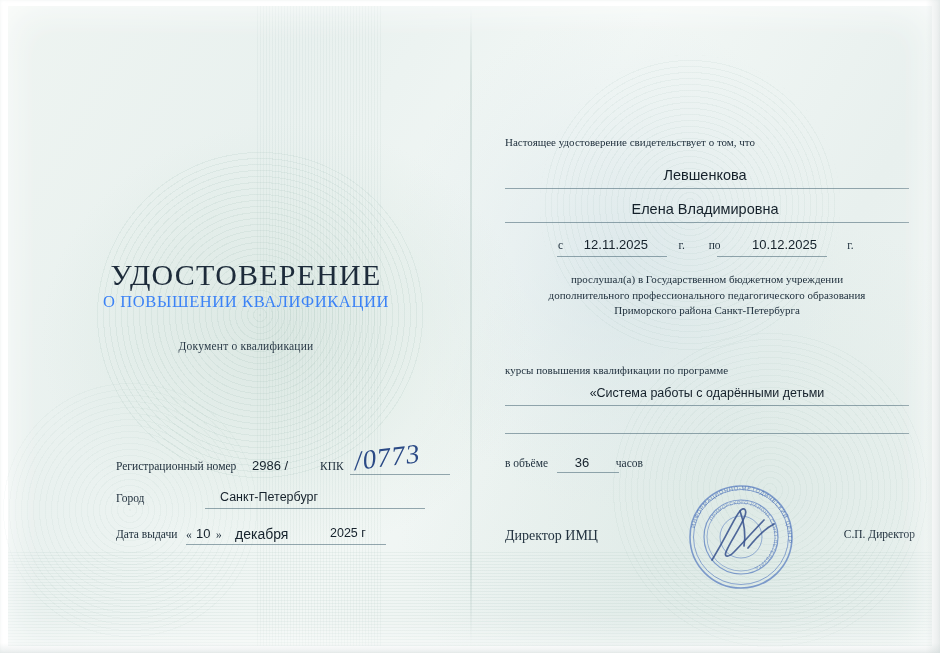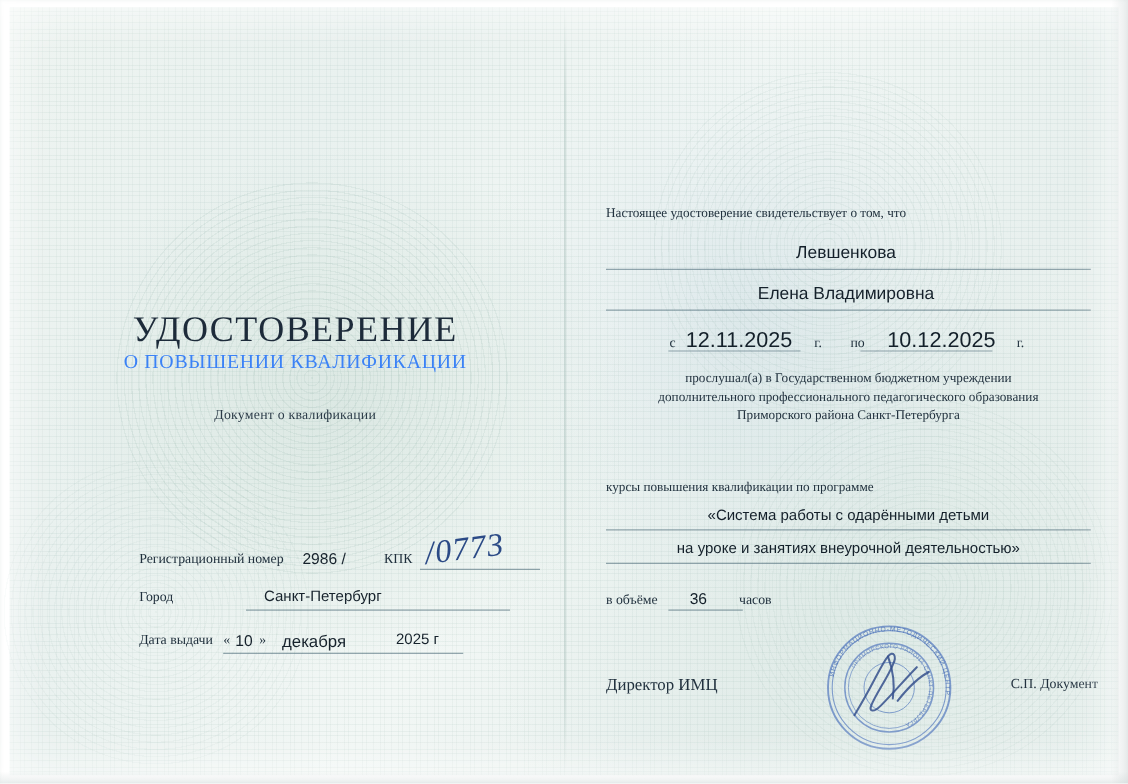--- a/index.html
+++ b/index.html
@@ -137,21 +137,20 @@
     letter-spacing: 1px;
   }
 
   
   .right-pane {
     position: absolute;
     left: 472px;
     top: 0;
     width: 468px;
     height: 554px;
-    margin-top: 36px;
   }
   .intro {
     position: absolute;
     left: 33px;
     top: 136px;
     font-size: 11px;
     color: #22323f;
   }
   .name-line-1, .name-line-2 {
     position: absolute;
@@ -167,21 +166,21 @@
   .dates-row {
     position: absolute;
     left: 33px;
     top: 237px;
     width: 400px;
     font-size: 11.5px;
     color: #22323f;
   }
   .dates-row .d-val {
     font-family: "Liberation Sans", sans-serif;
-    font-size: 18px;
+    font-size: 13px;
     color: #14202a;
   }
 
   .org-block {
     position: absolute;
     left: 33px;
     top: 272px;
     width: 404px;
     text-align: center;
     font-size: 11px;
@@ -329,32 +328,31 @@
       <div>прослушал(а) в Государственном бюджетном учреждении</div>
       <div>дополнительного профессионального педагогического образования</div>
       <div>Приморского района Санкт-Петербурга</div>
     </div>
 
     <div class="program-label">курсы повышения квалификации по программе</div>
 
     <div class="program-line-1">«Система работы с одарёнными детьми</div>
     <div class="rule" style="left:33px; top:405px; width:404px;"></div>
 
-    <div class="program-line-2">на уроке и занятиях внеурочной деятельностью»</div>
     <div class="rule" style="left:33px; top:433px; width:404px;"></div>
 
     <div class="volume-row">
       <span>в объёме</span>
       <span class="v-val" style="display:inline-block; width:62px; text-align:center;">36</span>
       <span>часов</span>
     </div>
     <div class="rule" style="left:85px; top:472px; width:62px;"></div>
 
     <div class="director-row">Директор ИМЦ</div>
-    <div class="director-name">С.П. Документ</div>
+    <div class="director-name">С.П. Директор</div>
 
     <div class="seal">
       <svg width="118" height="118" viewBox="0 0 118 118" xmlns="http://www.w3.org/2000/svg">
         <defs>
           <path id="sealOuterPath" d="M 59,59 m -47,0 a 47,47 0 1,1 94,0 a 47,47 0 1,1 -94,0"></path>
           <path id="sealInnerPath" d="M 59,59 m -33,0 a 33,33 0 1,1 66,0 a 33,33 0 1,1 -66,0"></path>
         </defs>
         <g fill="none" stroke="#5b7fc0" stroke-opacity="0.75">
           <circle cx="59" cy="59" r="51" stroke-width="1.6"></circle>
           <circle cx="59" cy="59" r="47.5" stroke-width="0.9"></circle>

